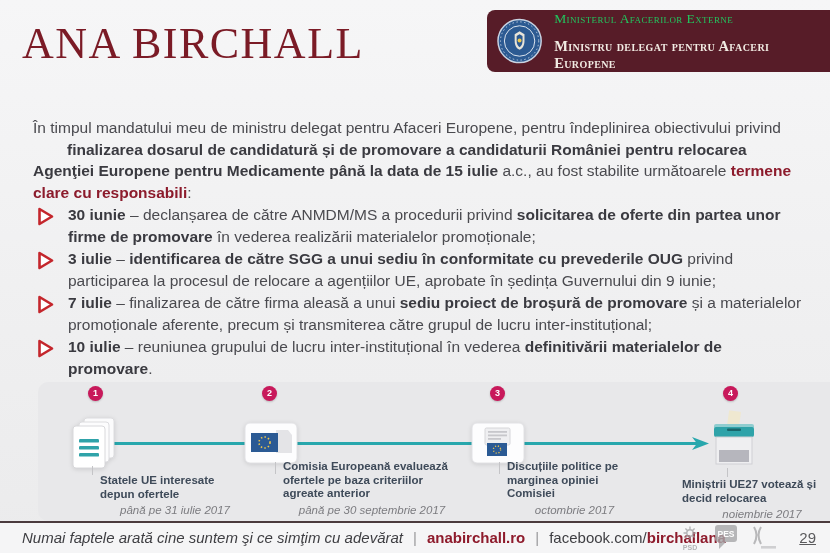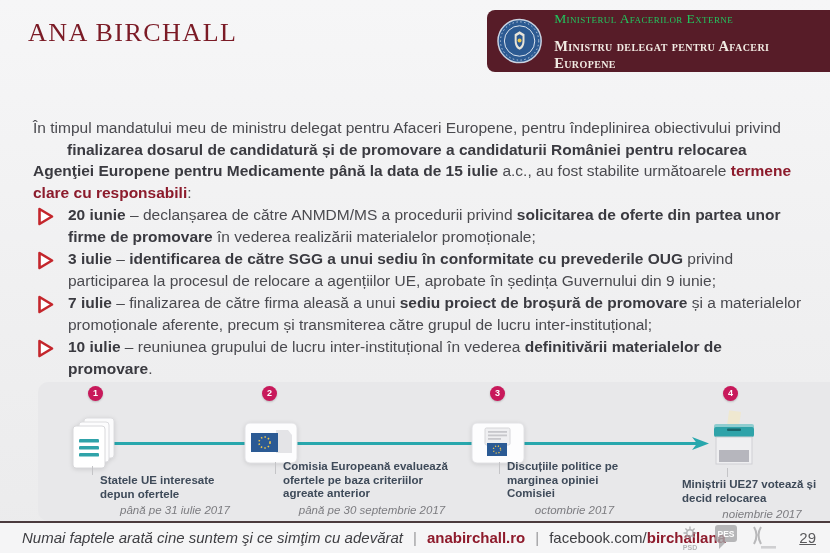--- a/index.html
+++ b/index.html
@@ -1,22 +1,22 @@
 <!DOCTYPE html>
 <html><head>
 <meta charset="utf-8">
 <style>
   html,body{margin:0;padding:0;background:#d8d8d8;}
   .slide{position:relative;width:830px;height:553px;overflow:hidden;
          background:linear-gradient(180deg,#f6f6f7 0%,#efeff0 60%,#ebebec 100%);
          font-family:"Liberation Sans",sans-serif;}
 
   
-  .title{position:absolute;left:28px;top:18px;font-family:"Liberation Serif",serif;
-         font-size:26px;font-weight:400;color:#7b1b26;letter-spacing:1.5px;}
+  .title{position:absolute;left:22px;top:18px;font-family:"Liberation Serif",serif;
+         font-size:44px;font-weight:400;color:#7b1b26;letter-spacing:1.5px;}
   .badge{position:absolute;left:487px;top:10px;right:0;height:62px;background:#571c28;
          border-radius:8px 0 0 8px;display:flex;align-items:center;padding-left:10px;
          box-sizing:border-box;}
   .badge-text{margin-left:12px;font-family:"Liberation Serif",serif;font-variant:small-caps;}
   .badge-line1{color:#22c55e;font-size:13.5px;letter-spacing:.4px;}
   .badge-line2{color:#f1ebe3;font-size:14.5px;font-weight:700;letter-spacing:.4px;margin-top:11px;}
 
   
   .intro{position:absolute;left:33px;top:117px;width:766px;font-size:15.5px;
          line-height:21.5px;color:#4a4a4f;}
@@ -84,21 +84,21 @@
   <div class="intro"><span>În timpul mandatului meu de ministru delegat pentru Afaceri Europene, pentru îndeplinirea obiectivului privind </span><b>finalizarea dosarul de candidatură și de promovare a candidaturii României pentru relocarea Agenţiei Europene pentru Medicamente până la data de 15 iulie</b><span> a.c., au fost stabilite următoarele </span><span class="red-b">termene clare cu responsabili</span><span>:</span></div>
 
   <div class="bullets">
 
     <div class="bullet">
       <span class="bullet-icon">
         <svg width="19" height="21" viewBox="0 0 19 21">
             <path d="M3.5 3 L16 10.5 L3.5 18 Z" fill="#ffffff" stroke="#c4262c" stroke-width="2.6" stroke-linejoin="round"></path>
           </svg>
       </span>
-      <span class="bullet-text"><b>20 iunie</b><span> – </span><span>declanșarea de către ANMDM/MS a procedurii privind </span><b>solicitarea de oferte din partea unor firme de promovare</b><span> în vederea realizării materialelor promoționale;</span></span>
+      <span class="bullet-text"><b>30 iunie</b><span> – </span><span>declanșarea de către ANMDM/MS a procedurii privind </span><b>solicitarea de oferte din partea unor firme de promovare</b><span> în vederea realizării materialelor promoționale;</span></span>
     </div>
 
     <div class="bullet">
       <span class="bullet-icon">
         <svg width="19" height="21" viewBox="0 0 19 21">
             <path d="M3.5 3 L16 10.5 L3.5 18 Z" fill="#ffffff" stroke="#c4262c" stroke-width="2.6" stroke-linejoin="round"></path>
           </svg>
       </span>
       <span class="bullet-text"><b>3 iulie</b><span> – </span><span></span><b>identificarea de către SGG a unui sediu în conformitate cu prevederile OUG</b><span> privind participarea la procesul de relocare a agențiilor UE, aprobate în ședința Guvernului din 9 iunie;</span></span>
     </div>

